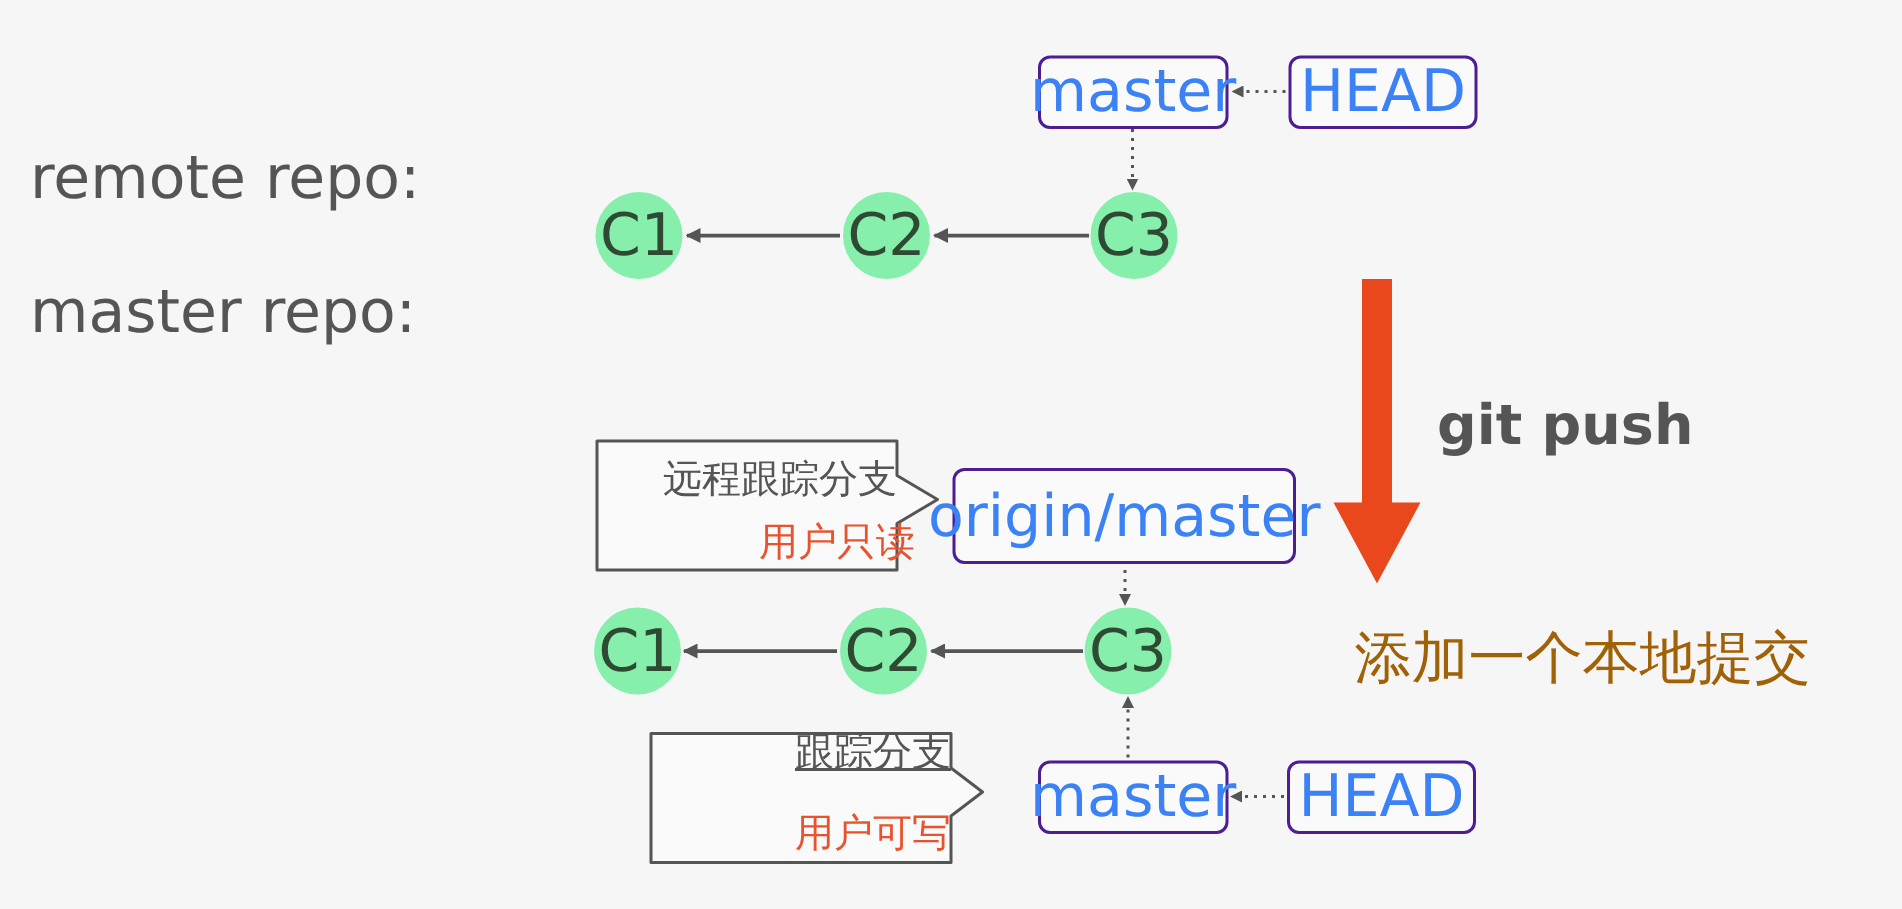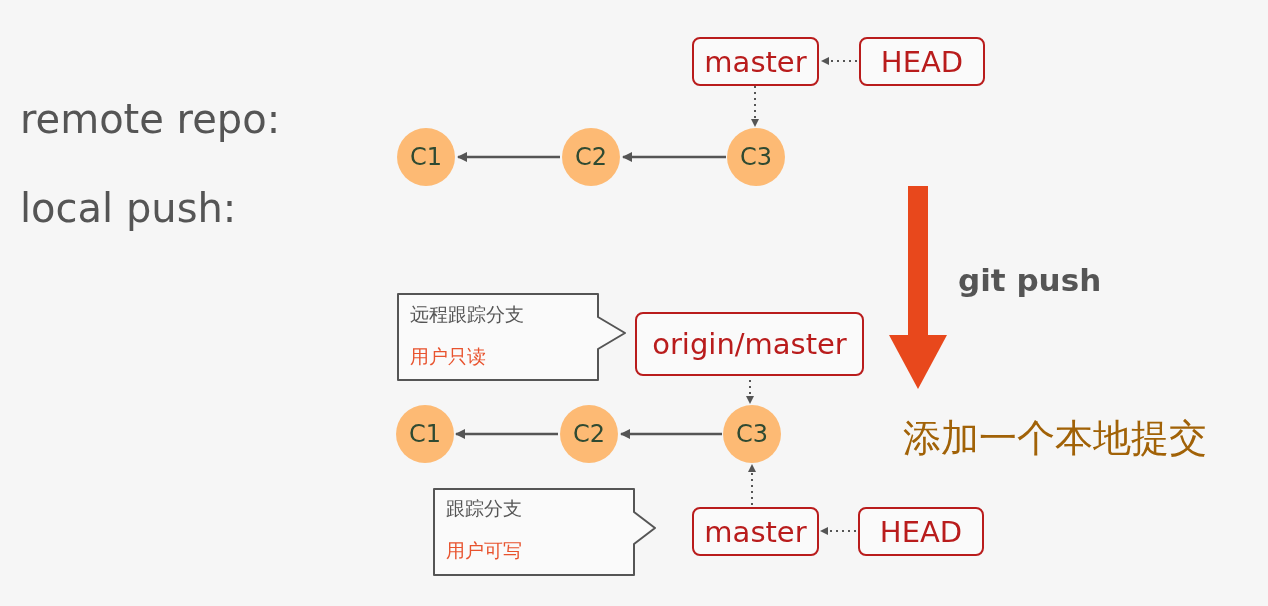--- a/index.html
+++ b/index.html
@@ -8,42 +8,42 @@
     background: #f6f6f6;
     font-family: "DejaVu Sans", "Liberation Sans", sans-serif;
     color: #505050;
   }
   .abs { position: absolute; }
   .section-label {
     font-size: 40px; color: #555; letter-spacing: 0px; font-weight: 400;
   }
   .ref-box {
     position: absolute; box-sizing: border-box;
-    border: 2px solid #b91c1c; border-radius: 8px; background: #fafafa;
-    font-size: 29px; color: #b91c1c;
+    border: 2px solid #4c1d95; border-radius: 8px; background: #fafafa;
+    font-size: 39px; color: #3b82f6;
     display: flex; align-items: center; justify-content: center;
     white-space: nowrap;
   }
   .commit {
     position: absolute; width: 58px; height: 58px; border-radius: 50%;
-    background: #fdba74; color: #2f4a32; font-size: 24px;
+    background: #86efac; color: #2f4a32; font-size: 39px;
     display: flex; align-items: center; justify-content: center;
     box-sizing: border-box;
   }
   svg.overlay { position: absolute; left: 0; top: 0; pointer-events: none; }
-  .callout-text { position: absolute; font-size: 19px; color: #555; text-align: left; white-space: nowrap; padding-left: 12px; }
+  .callout-text { position: absolute; font-size: 26px; color: #555; text-align: right; white-space: nowrap; }
   .callout-text.red { color: #e8532e; }
-  .push-label { font-size: 31px; font-weight: bold; color: #555; }
+  .push-label { font-size: 37px; font-weight: bold; color: #555; }
   .action-label { font-size: 38px; color: #a16207; }
 </style>
 </head>
 <body>
 
 <div class="abs section-label" style="left:20px; top:48px;margin-top:48px;">remote repo:</div>
-<div class="abs section-label" style="left:20px; top:185px;">local push:</div>
+<div class="abs section-label" style="left:20px; top:185px;">master repo:</div>
 
 <svg class="overlay" width="1268" height="606">
   <defs>
     <marker id="arrowhead" markerWidth="10" markerHeight="10" refX="9" refY="5" orient="auto" markerUnits="userSpaceOnUse">
       <path d="M0,0 L10,5 L0,10 z" fill="#555"></path>
     </marker>
     <marker id="arrowsmall" markerWidth="8" markerHeight="8" refX="7" refY="4" orient="auto" markerUnits="userSpaceOnUse">
       <path d="M0,0 L8,4 L0,8 z" fill="#555"></path>
     </marker>
   </defs>
@@ -74,21 +74,21 @@
 
 <div class="ref-box" style="left:692px; top:37px; width:127px; height:49px;">master</div>
 <div class="ref-box" style="left:859px; top:37px; width:126px; height:49px;">HEAD</div>
 
 <div class="commit" style="left:397px; top:128px;">C1</div>
 <div class="commit" style="left:562px; top:128px;">C2</div>
 <div class="commit" style="left:727px; top:128px;">C3</div>
 
 <div class="callout-text" style="left:398px; top:302px; width:200px;">远程跟踪分支</div>
 <div class="callout-text red" style="left:398px; top:344px; width:212px;">用户只读</div>
-<div class="callout-text" style="left:434px; top:496px; width:200px;">跟踪分支</div>
+<div class="callout-text" style="left:434px; top:484px; width:200px;text-decoration:underline;">跟踪分支</div>
 <div class="callout-text red" style="left:434px; top:538px; width:200px;">用户可写</div>
 
 <div class="ref-box" style="left:635px; top:312px; width:229px; height:64px;">origin/master</div>
 <div class="ref-box" style="left:692px; top:507px; width:127px; height:49px;">master</div>
 <div class="ref-box" style="left:858px; top:507px; width:126px; height:49px;">HEAD</div>
 
 <div class="commit" style="left:396px; top:405px;">C1</div>
 <div class="commit" style="left:560px; top:405px;">C2</div>
 <div class="commit" style="left:723px; top:405px;">C3</div>
 

